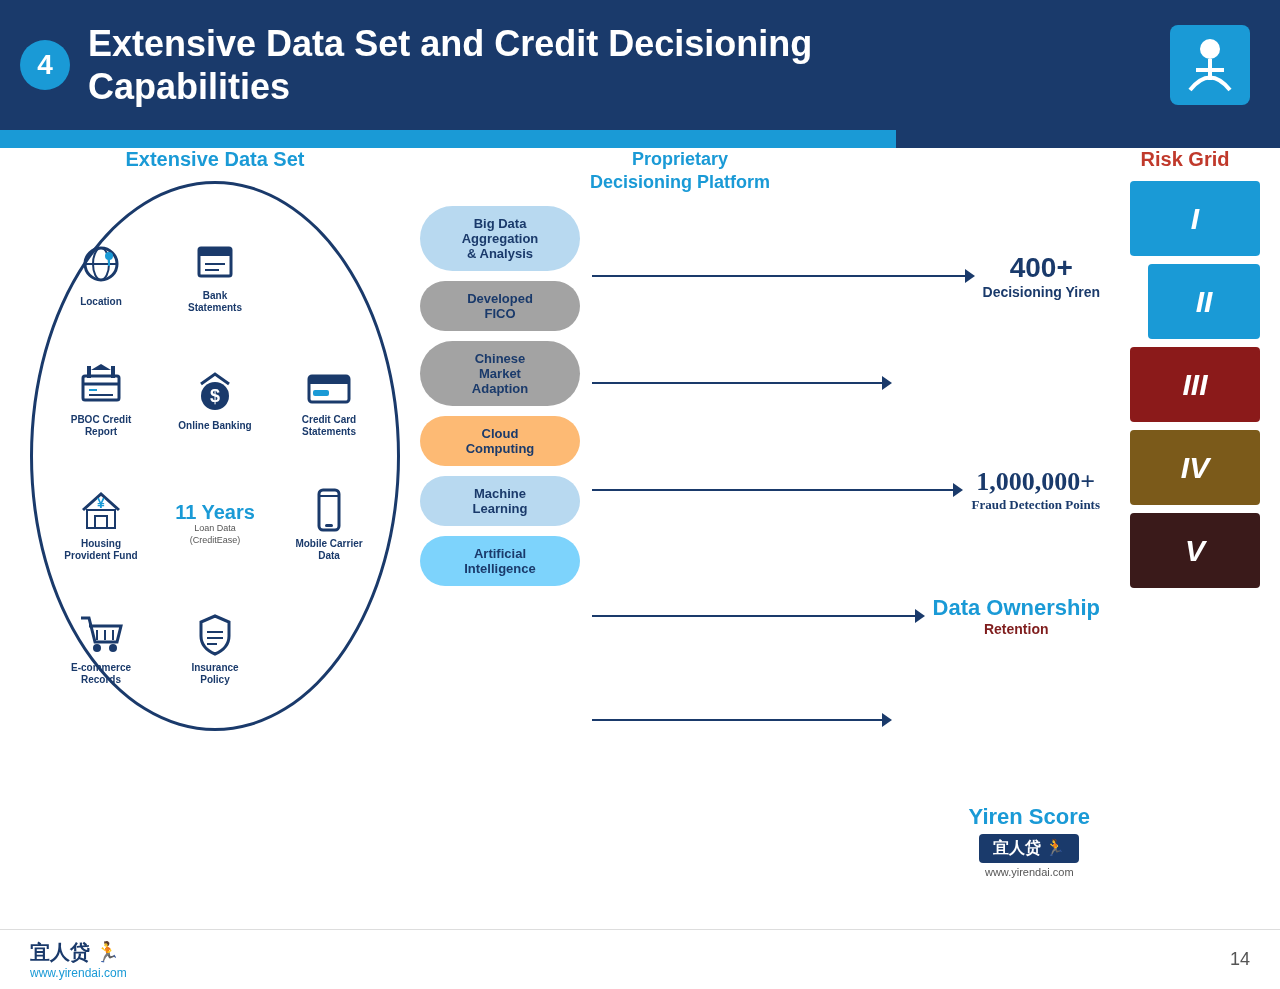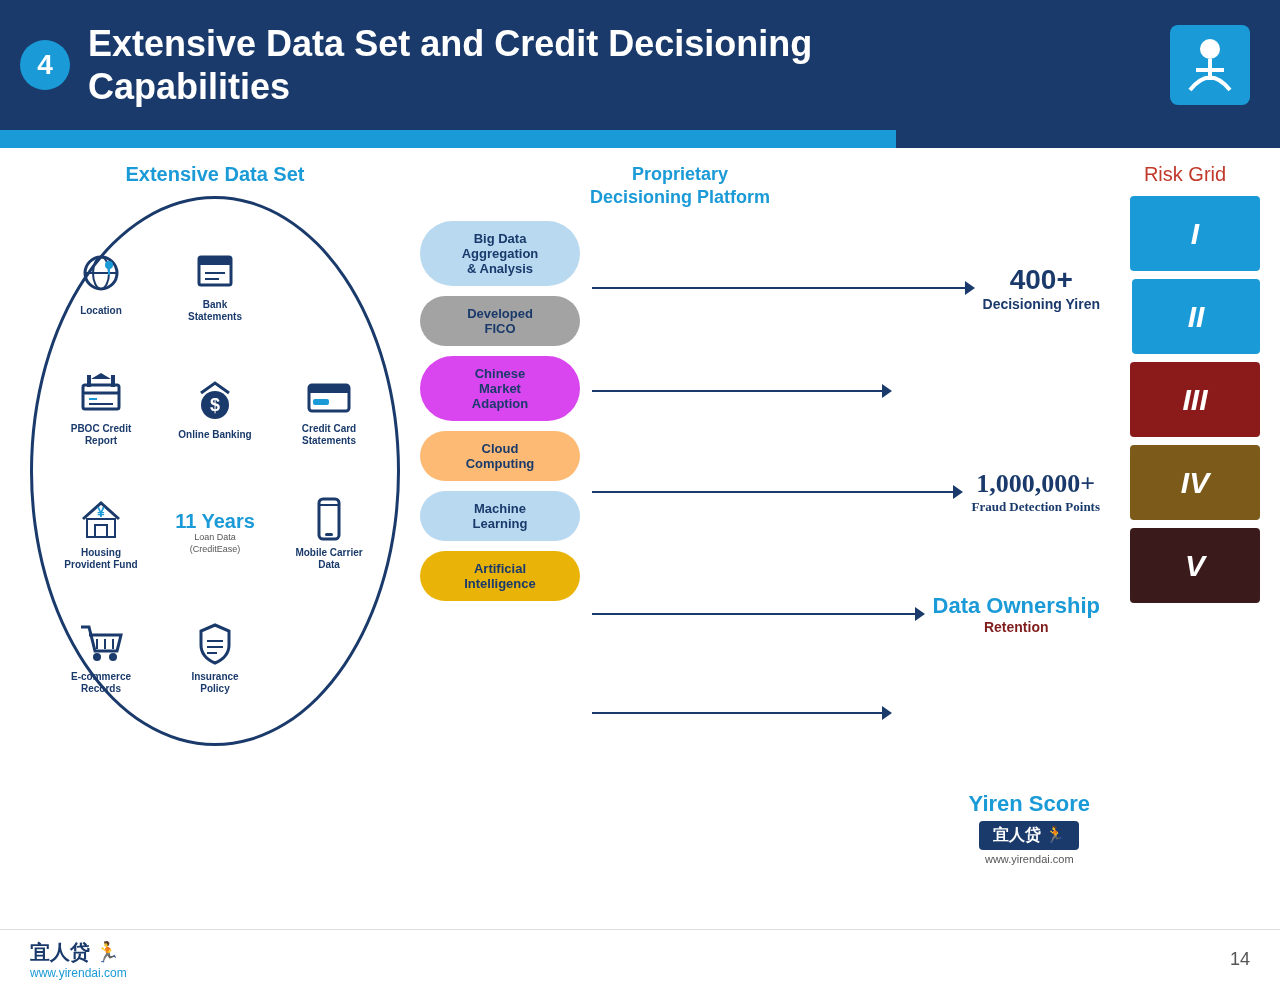--- a/index.html
+++ b/index.html
@@ -98,21 +98,21 @@
       padding: 10px 24px;
       font-size: 13px;
       color: #1a3a6b;
       font-weight: bold;
       text-align: center;
       min-width: 130px;
     }
     .risk-title {
       color: #c0392b;
       font-size: 20px;
-      font-weight: normal;
+      font-weight: bold;
       text-align: center;
       margin-bottom: 10px;
     }
     .risk-box {
       width: 130px;
       height: 80px;
       display: flex;
       align-items: center;
       justify-content: center;
       color: #fff;
@@ -153,26 +153,26 @@
       <circle cx="30" cy="14" r="10" fill="white"></circle>
       <path d="M10 55 Q30 30 50 55" stroke="white" stroke-width="4" fill="none"></path>
       <line x1="30" y1="24" x2="30" y2="45" stroke="white" stroke-width="4"></line>
       <line x1="16" y1="35" x2="44" y2="35" stroke="white" stroke-width="4"></line>
     </svg>
   </div>
 </div>
 
 <div class="sub-stripe"></div>
 
-<div style="display:flex; height: calc(989px - 148px - 60px); padding: 15px 20px; gap: 10px;">
+<div style="display:flex; height: calc(989px - 148px - 60px); padding: 0 20px; gap: 10px;">
 
   <div style="width: 390px; flex-shrink:0;">
     <div class="section-title-blue">Extensive Data Set</div>
 
-    <div style="position:relative; width:370px; height:550px; border:3px solid #1a3a6b; border-radius:50%; margin:0 auto; display:flex; align-items:center; justify-content:center;">
+    <div style="position:relative; width:370px; height:550px; border:3px solid #1a3a6b; border-radius:50%; margin:0 auto; display:flex; align-items:flex-end; justify-content:center;">
 
       <div style="display:grid; grid-template-columns: repeat(3, 110px); grid-template-rows: repeat(4, 120px); gap:4px; padding:20px;">
 
         <div class="icon-cell">
           <svg class="svg-icon" viewBox="0 0 48 48">
             <circle cx="24" cy="20" r="16" fill="none" stroke="#1a3a6b" stroke-width="3"></circle>
             <ellipse cx="24" cy="20" rx="8" ry="16" fill="none" stroke="#1a3a6b" stroke-width="2"></ellipse>
             <line x1="8" y1="20" x2="40" y2="20" stroke="#1a3a6b" stroke-width="2"></line>
             <circle cx="32" cy="12" r="4" fill="#1a9ad6"></circle>
             <line x1="32" y1="12" x2="32" y2="22" stroke="#1a9ad6" stroke-width="2"></line>
@@ -290,24 +290,24 @@
         <div style="color:#1a9ad6; font-size:18px; font-weight:bold; line-height:1.3;">Decisioning Platform</div>
       </div>
       <div style="width:160px;"></div>
     </div>
 
     <div style="display:flex; flex:1; gap:12px;">
 
       <div style="width:160px; display:flex; flex-direction:column; gap:10px; padding-top:5px;">
         <div class="bubble" style="background:#b8d9f0;">Big Data<br>Aggregation<br>&amp; Analysis</div>
         <div class="bubble" style="background:#a3a3a3;">Developed<br>FICO</div>
-        <div class="bubble" style="background:#d946ef;">Chinese<br>Market<br>Adaption</div>
+        <div class="bubble" style="background:#a3a3a3;">Chinese<br>Market<br>Adaption</div>
         <div class="bubble" style="background:#fdba74;">Cloud<br>Computing</div>
         <div class="bubble" style="background:#b8d9f0;">Machine<br>Learning</div>
-        <div class="bubble" style="background:#eab308;">Artificial<br>Intelligence</div>
+        <div class="bubble" style="background:#7dd3fc;">Artificial<br>Intelligence</div>
       </div>
 
       <div style="flex:1; display:flex; flex-direction:column; justify-content:space-around; padding:10px 0;">
 
         <div style="display:flex; align-items:center; gap:10px;">
           <div style="flex:1; height:2px; background:#1a3a6b; position:relative;">
             <div style="position:absolute; right:-2px; top:-6px; width:0; height:0; border-top:7px solid transparent; border-bottom:7px solid transparent; border-left:10px solid #1a3a6b;"></div>
           </div>
           <div style="text-align:center;">
             <div style="font-size:28px; font-weight:bold; color:#1a3a6b;">400+</div>
@@ -357,21 +357,21 @@
 
       </div>
     </div>
   </div>
 
   <div style="width:150px; flex-shrink:0;">
     <div class="risk-title">Risk Grid</div>
 
     <div style="display:flex; flex-direction:column; gap:8px; margin-top:10px;">
       <div class="risk-box" style="background:#1a9ad6; width:130px; height:75px; display:flex; align-items:center; justify-content:center; font-size:30px; font-weight:bold; font-style:italic; color:#fff; border-radius:4px; margin-left:auto;">I</div>
-      <div class="risk-box" style="background:#1a9ad6; width:128px; height:75px; display:flex; align-items:center; justify-content:center; font-size:30px; font-weight:bold; font-style:italic; color:#fff; border-radius:4px; margin-left:auto;">II</div>
+      <div class="risk-box" style="background:#1a9ad6; width:112px; height:75px; display:flex; align-items:center; justify-content:center; font-size:30px; font-weight:bold; font-style:italic; color:#fff; border-radius:4px; margin-left:auto;">II</div>
       <div class="risk-box" style="background:#8b1a1a; width:130px; height:75px; display:flex; align-items:center; justify-content:center; font-size:30px; font-weight:bold; font-style:italic; color:#fff; border-radius:4px; margin-left:auto;">III</div>
       <div class="risk-box" style="background:#7b5a1a; width:130px; height:75px; display:flex; align-items:center; justify-content:center; font-size:30px; font-weight:bold; font-style:italic; color:#fff; border-radius:4px; margin-left:auto;">IV</div>
       <div class="risk-box" style="background:#3a1a1a; width:130px; height:75px; display:flex; align-items:center; justify-content:center; font-size:30px; font-weight:bold; font-style:italic; color:#fff; border-radius:4px; margin-left:auto;">V</div>
     </div>
   </div>
 
 </div>
 
 <div class="footer">
   <div style="display:flex; flex-direction:column;">

